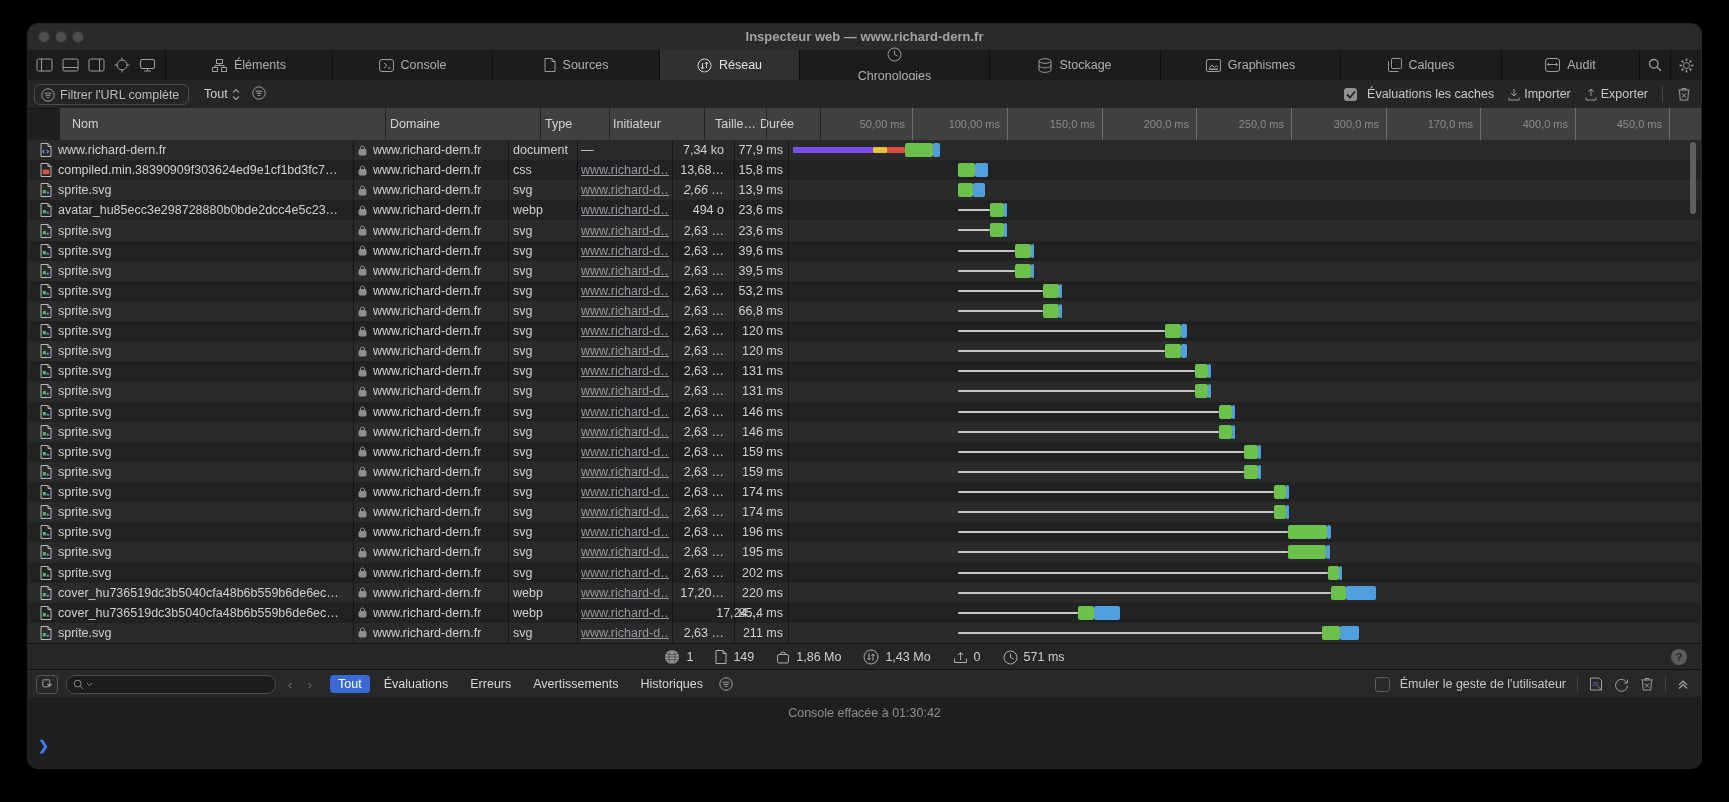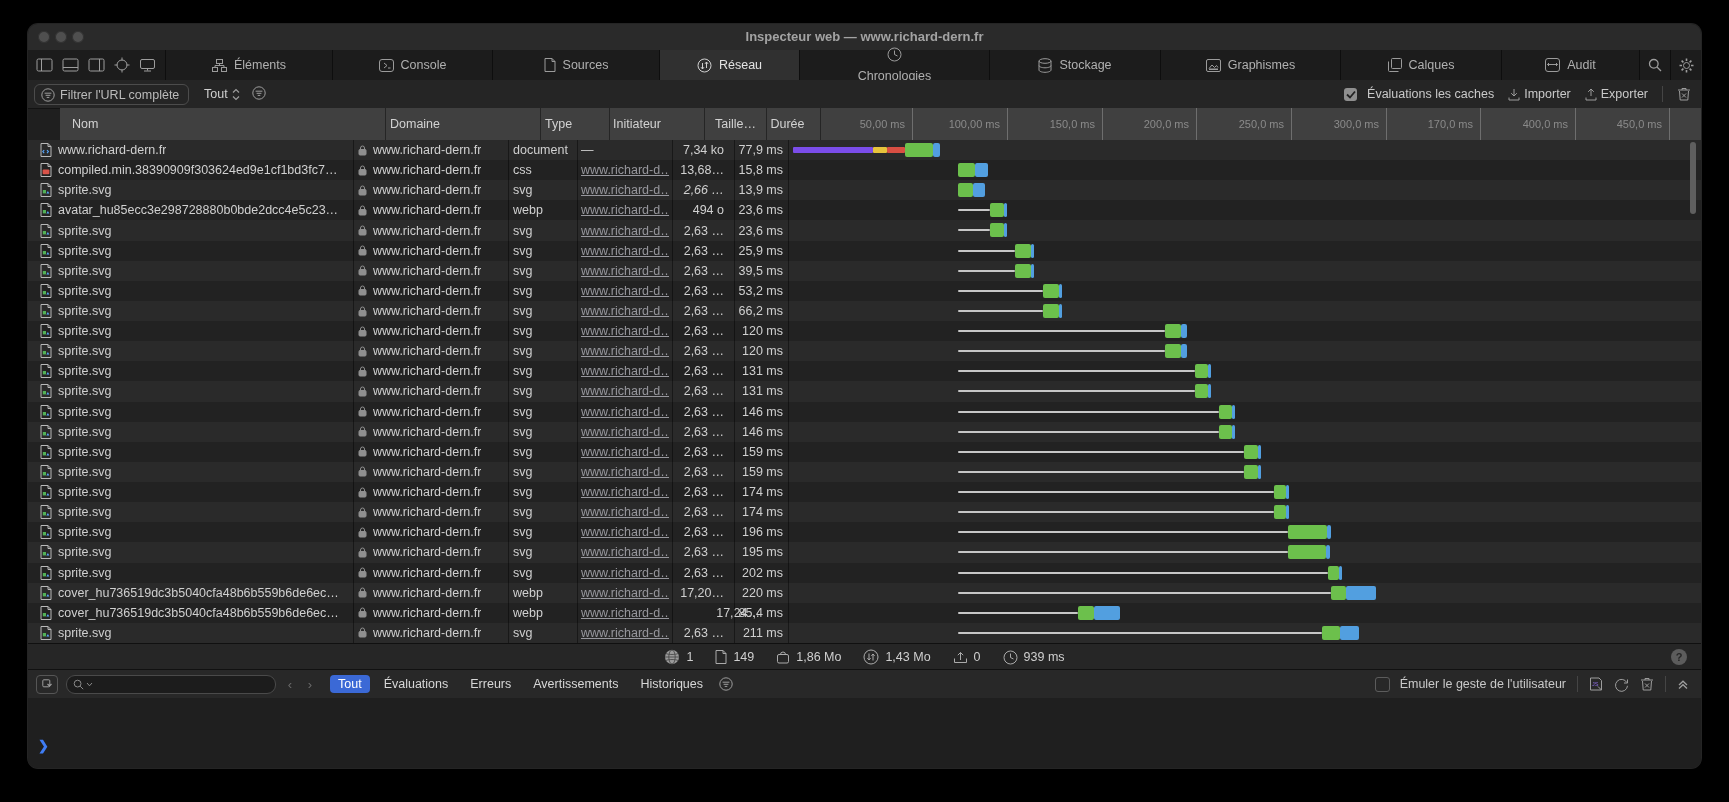--- a/index.html
+++ b/index.html
@@ -323,21 +323,21 @@
         </div>
     </div>
   </div>
 
   <div class="thead" id="table-header">
       <div class="hcell" style="left: 12px; width: 300px;">Nom</div>
       <div class="hcell" style="left: 330px; width: 146px;">Domaine</div>
       <div class="hcell" style="left: 485px; width: 60px;">Type</div>
       <div class="hcell" style="left: 553px; width: 88px;">Initiateur</div>
       <div class="hcell" style="left: 648px; width: 48px; text-align: right;">Taille…</div>
-      <div class="hcell" style="left: 700px; width: 55px; text-align: center;">Durée</div>
+      <div class="hcell" style="left: 700px; width: 55px; text-align: left;">Durée</div>
       <div class="colsep" style="left: 325px;"></div>
       <div class="colsep" style="left: 480px;"></div>
       <div class="colsep" style="left: 549px;"></div>
       <div class="colsep" style="left: 644px;"></div>
       <div class="colsep" style="left: 706px;"></div>
       <div class="colsep" style="left: 760px;"></div>
       <div class="htick" style="left: 852px;"></div>
       <div class="tick-label" style="left: 770px; width: 75px;">50,00 ms</div>
       <div class="htick" style="left: 947px;"></div>
       <div class="tick-label" style="left: 865px; width: 75px;">100,00 ms</div>
@@ -549,21 +549,21 @@
               <path d="M2.5 4.5 V3 a2 2 0 0 1 4 0 V4.5"></path>
             </svg>
           </span>
           <span class="nm">www.richard-dern.fr</span>
         </div>
         <div class="cell" style="left: 485px; width: 60px;">svg</div>
         <div class="cell" style="left: 553px; width: 88px;">
           <span class="init-link">www.richard-d…</span>
         </div>
         <div class="cell right" style="left: 648px; width: 48px;">2,63 …</div>
-        <div class="cell right" style="left: 700px; width: 55px;">25,9 ms</div>
+        <div class="cell right" style="left: 700px; width: 55px;">39,6 ms</div>
         <div class="bararea" style="left: 762px; width: 896px;">
           <div class="wline" style="left: 168px; width: 57px;"></div>
           <div class="seg b" style="left: 225px; width: 16px; background: rgb(108, 192, 76);"></div>
           <div class="seg b" style="left: 241px; width: 3px; background: rgb(82, 159, 224);"></div>
         </div>
       </div>
       <div class="nrow alt" style="top: 120.72px;">
         <div class="cell" style="left: 12px; width: 300px;">
           <span>
             <svg width="12" height="14" viewBox="0 0 12 14" fill="none" stroke="#b9b9b9">
@@ -648,21 +648,21 @@
               <path d="M2.5 4.5 V3 a2 2 0 0 1 4 0 V4.5"></path>
             </svg>
           </span>
           <span class="nm">www.richard-dern.fr</span>
         </div>
         <div class="cell" style="left: 485px; width: 60px;">svg</div>
         <div class="cell" style="left: 553px; width: 88px;">
           <span class="init-link">www.richard-d…</span>
         </div>
         <div class="cell right" style="left: 648px; width: 48px;">2,63 …</div>
-        <div class="cell right" style="left: 700px; width: 55px;">66,2 ms</div>
+        <div class="cell right" style="left: 700px; width: 55px;">66,8 ms</div>
         <div class="bararea" style="left: 762px; width: 896px;">
           <div class="wline" style="left: 168px; width: 85px;"></div>
           <div class="seg b" style="left: 253px; width: 16px; background: rgb(108, 192, 76);"></div>
           <div class="seg b" style="left: 269px; width: 3px; background: rgb(82, 159, 224);"></div>
         </div>
       </div>
       <div class="nrow dark" style="top: 181.08px;">
         <div class="cell" style="left: 12px; width: 300px;">
           <span>
             <svg width="12" height="14" viewBox="0 0 12 14" fill="none" stroke="#b9b9b9">
@@ -1251,21 +1251,21 @@
           </span>
           <span>0</span>
         </div>
         <div class="sitem">
           <span class="sic">
             <svg width="15" height="15" viewBox="0 0 15 15" fill="none" stroke="currentColor">
               <circle cx="7.5" cy="7.5" r="6.5"></circle>
               <path d="M7.5 3.5 V7.5 L10.5 9"></path>
             </svg>
           </span>
-          <span>939 ms</span>
+          <span>571 ms</span>
         </div>
       </div>
     <div class="helpbtn">?</div>
   </div>
 
   <div class="consolebar">
     <div class="cb-left">
       <span class="scopebtn" id="scope-box">
           <svg width="11" height="10" viewBox="0 0 11 10" fill="none" stroke="currentColor">
             <rect x="0.8" y="0.8" width="7" height="7" rx="1"></rect>
@@ -1329,18 +1329,21 @@
       <span class="vline"></span>
       <span class="cicon" id="expand-console-icon">
           <svg width="12" height="12" viewBox="0 0 12 12" fill="none" stroke="currentColor" stroke-width="1.3">
             <path d="M2 7 L6 3.2 L10 7"></path>
             <path d="M2 10.5 L6 6.7 L10 10.5"></path>
           </svg>
         </span>
     </div>
   </div>
 
+  <div class="msgarea">
+    <div class="msg">Console effacée à 01:30:42</div>
+  </div>
 
   <div class="promptarea">
     <span class="prompt">❯</span>
   </div>
 
 </div>
 
 </body></html>

